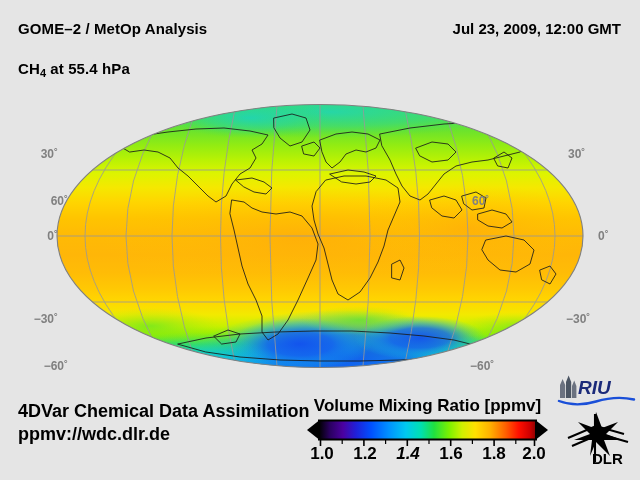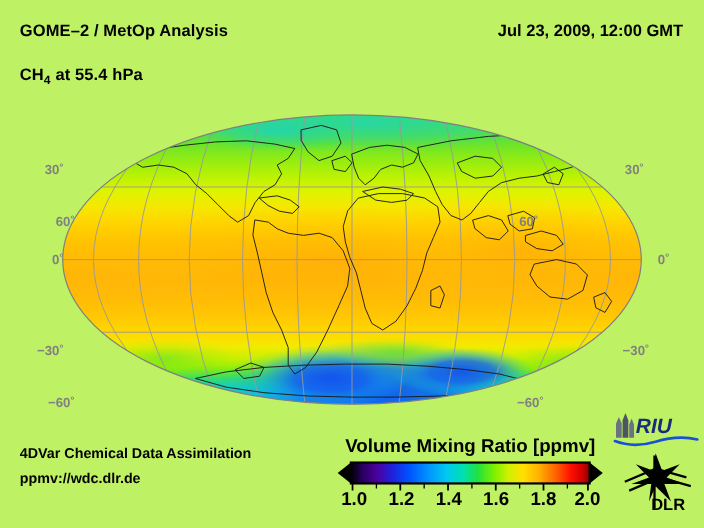--- a/index.html
+++ b/index.html
@@ -4,21 +4,21 @@
 <style>
   html, body {
     margin: 0;
     padding: 0;
     background: #ffffff;
   }
   #page {
     position: relative;
     width: 640px;
     height: 480px;
-    background: #bef264;
+    background: #e5e5e5;
     overflow: hidden;
     font-family: "Liberation Sans", sans-serif;
     color: #000000;
   }
 
   
   #title-block {
     position: absolute;
     left: 18px;
     top: 17px;
@@ -60,21 +60,21 @@
     line-height: 13px;
   }
   .lat-label.right { text-align: left; }
   .lat-label.left { text-align: right; }
 
   
   #footer-text {
     position: absolute;
     left: 18px;
     top: 400px;
-    font-size: 13px;
+    font-size: 18px;
     font-weight: bold;
     line-height: 23px;
     white-space: nowrap;
   }
 
   
   #colorbar-block {
     position: absolute;
     left: 305px;
     top: 396px;
@@ -356,21 +356,21 @@
         <line x1="80.6" y1="21.5" x2="80.6" y2="26"></line>
         <line x1="124.0" y1="21.5" x2="124.0" y2="26"></line>
         <line x1="167.4" y1="21.5" x2="167.4" y2="26"></line>
         <line x1="210.8" y1="21.5" x2="210.8" y2="26"></line>
       </g>
     </svg>
 
     <div id="cb-ticklabels">
       <span class="cb-ticklabel" style="left:17px;">1.0</span>
       <span class="cb-ticklabel" style="left:60px;">1.2</span>
-      <span class="cb-ticklabel" style="left:103px;">1.4</span>
+      <span class="cb-ticklabel" style="left:103px;font-style:italic;">1.4</span>
       <span class="cb-ticklabel" style="left:146px;">1.6</span>
       <span class="cb-ticklabel" style="left:189px;">1.8</span>
       <span class="cb-ticklabel" style="left:229px;">2.0</span>
     </div>
   </div>
 
   <svg id="riu-logo" viewBox="0 0 80 34">
 
     <g>
       <path d="M4,24 L4,11 L6.6,5 L9.2,11 L9.2,24 Z" fill="#6b7280"></path>

